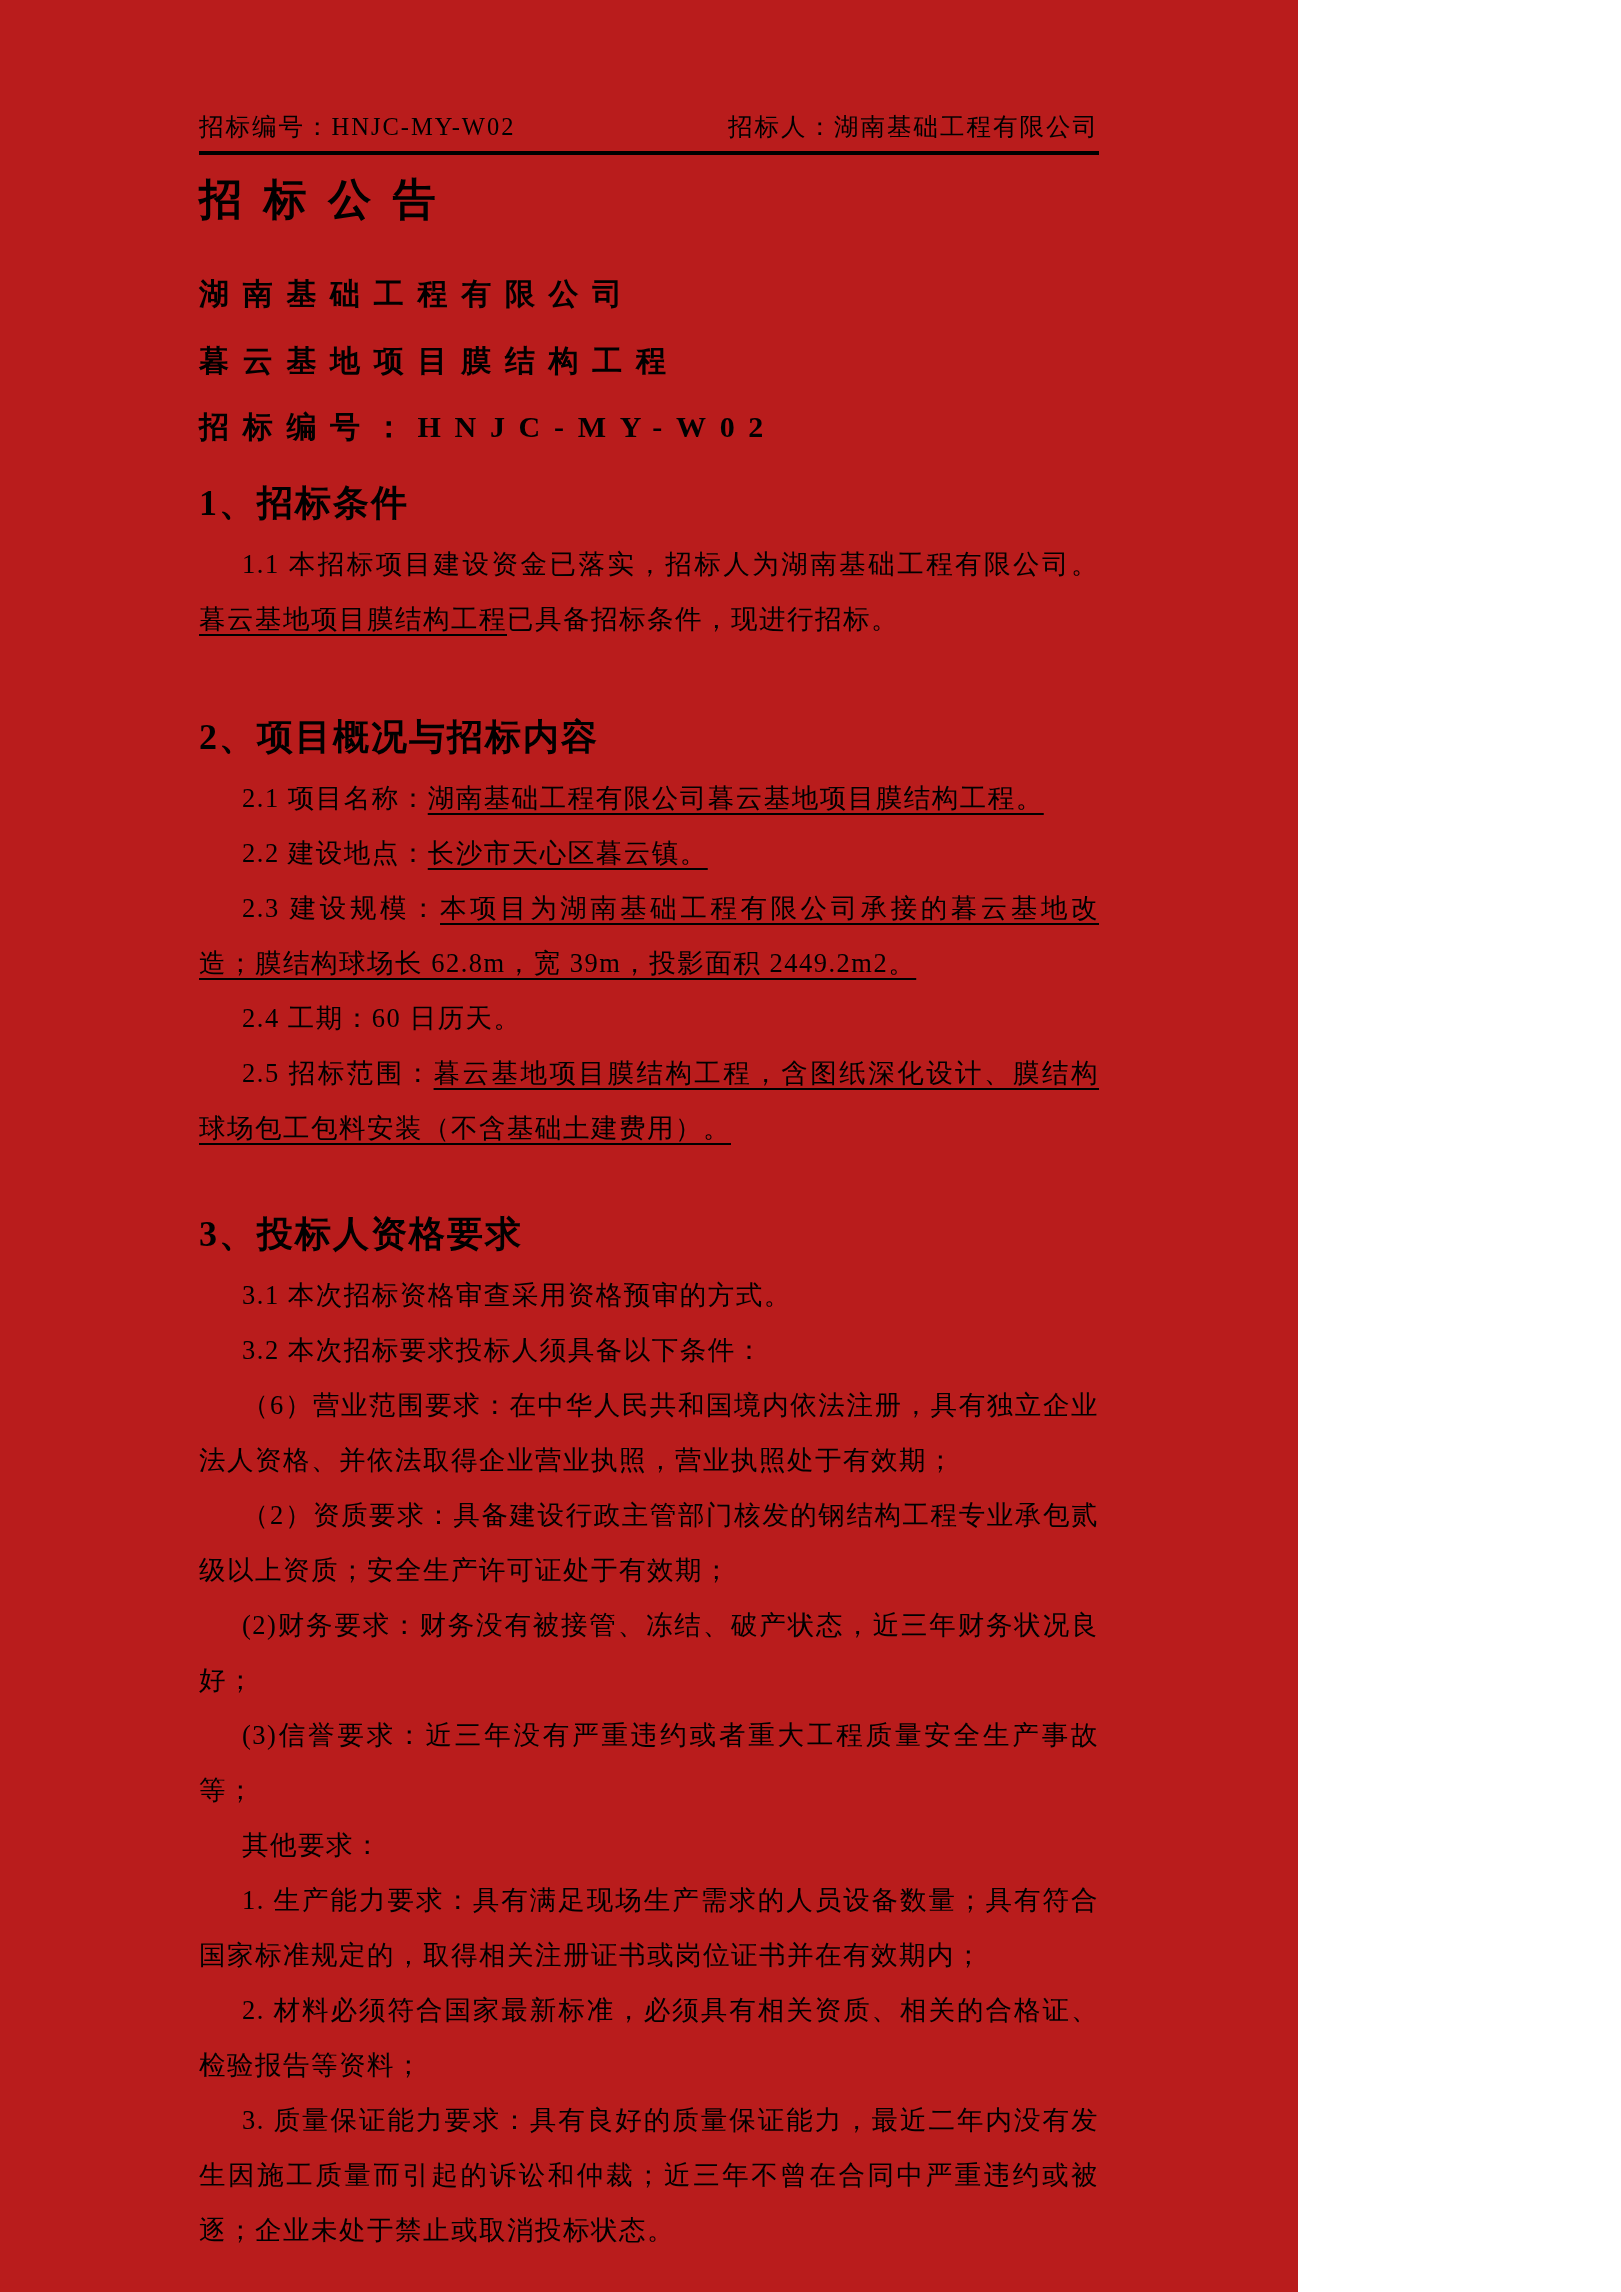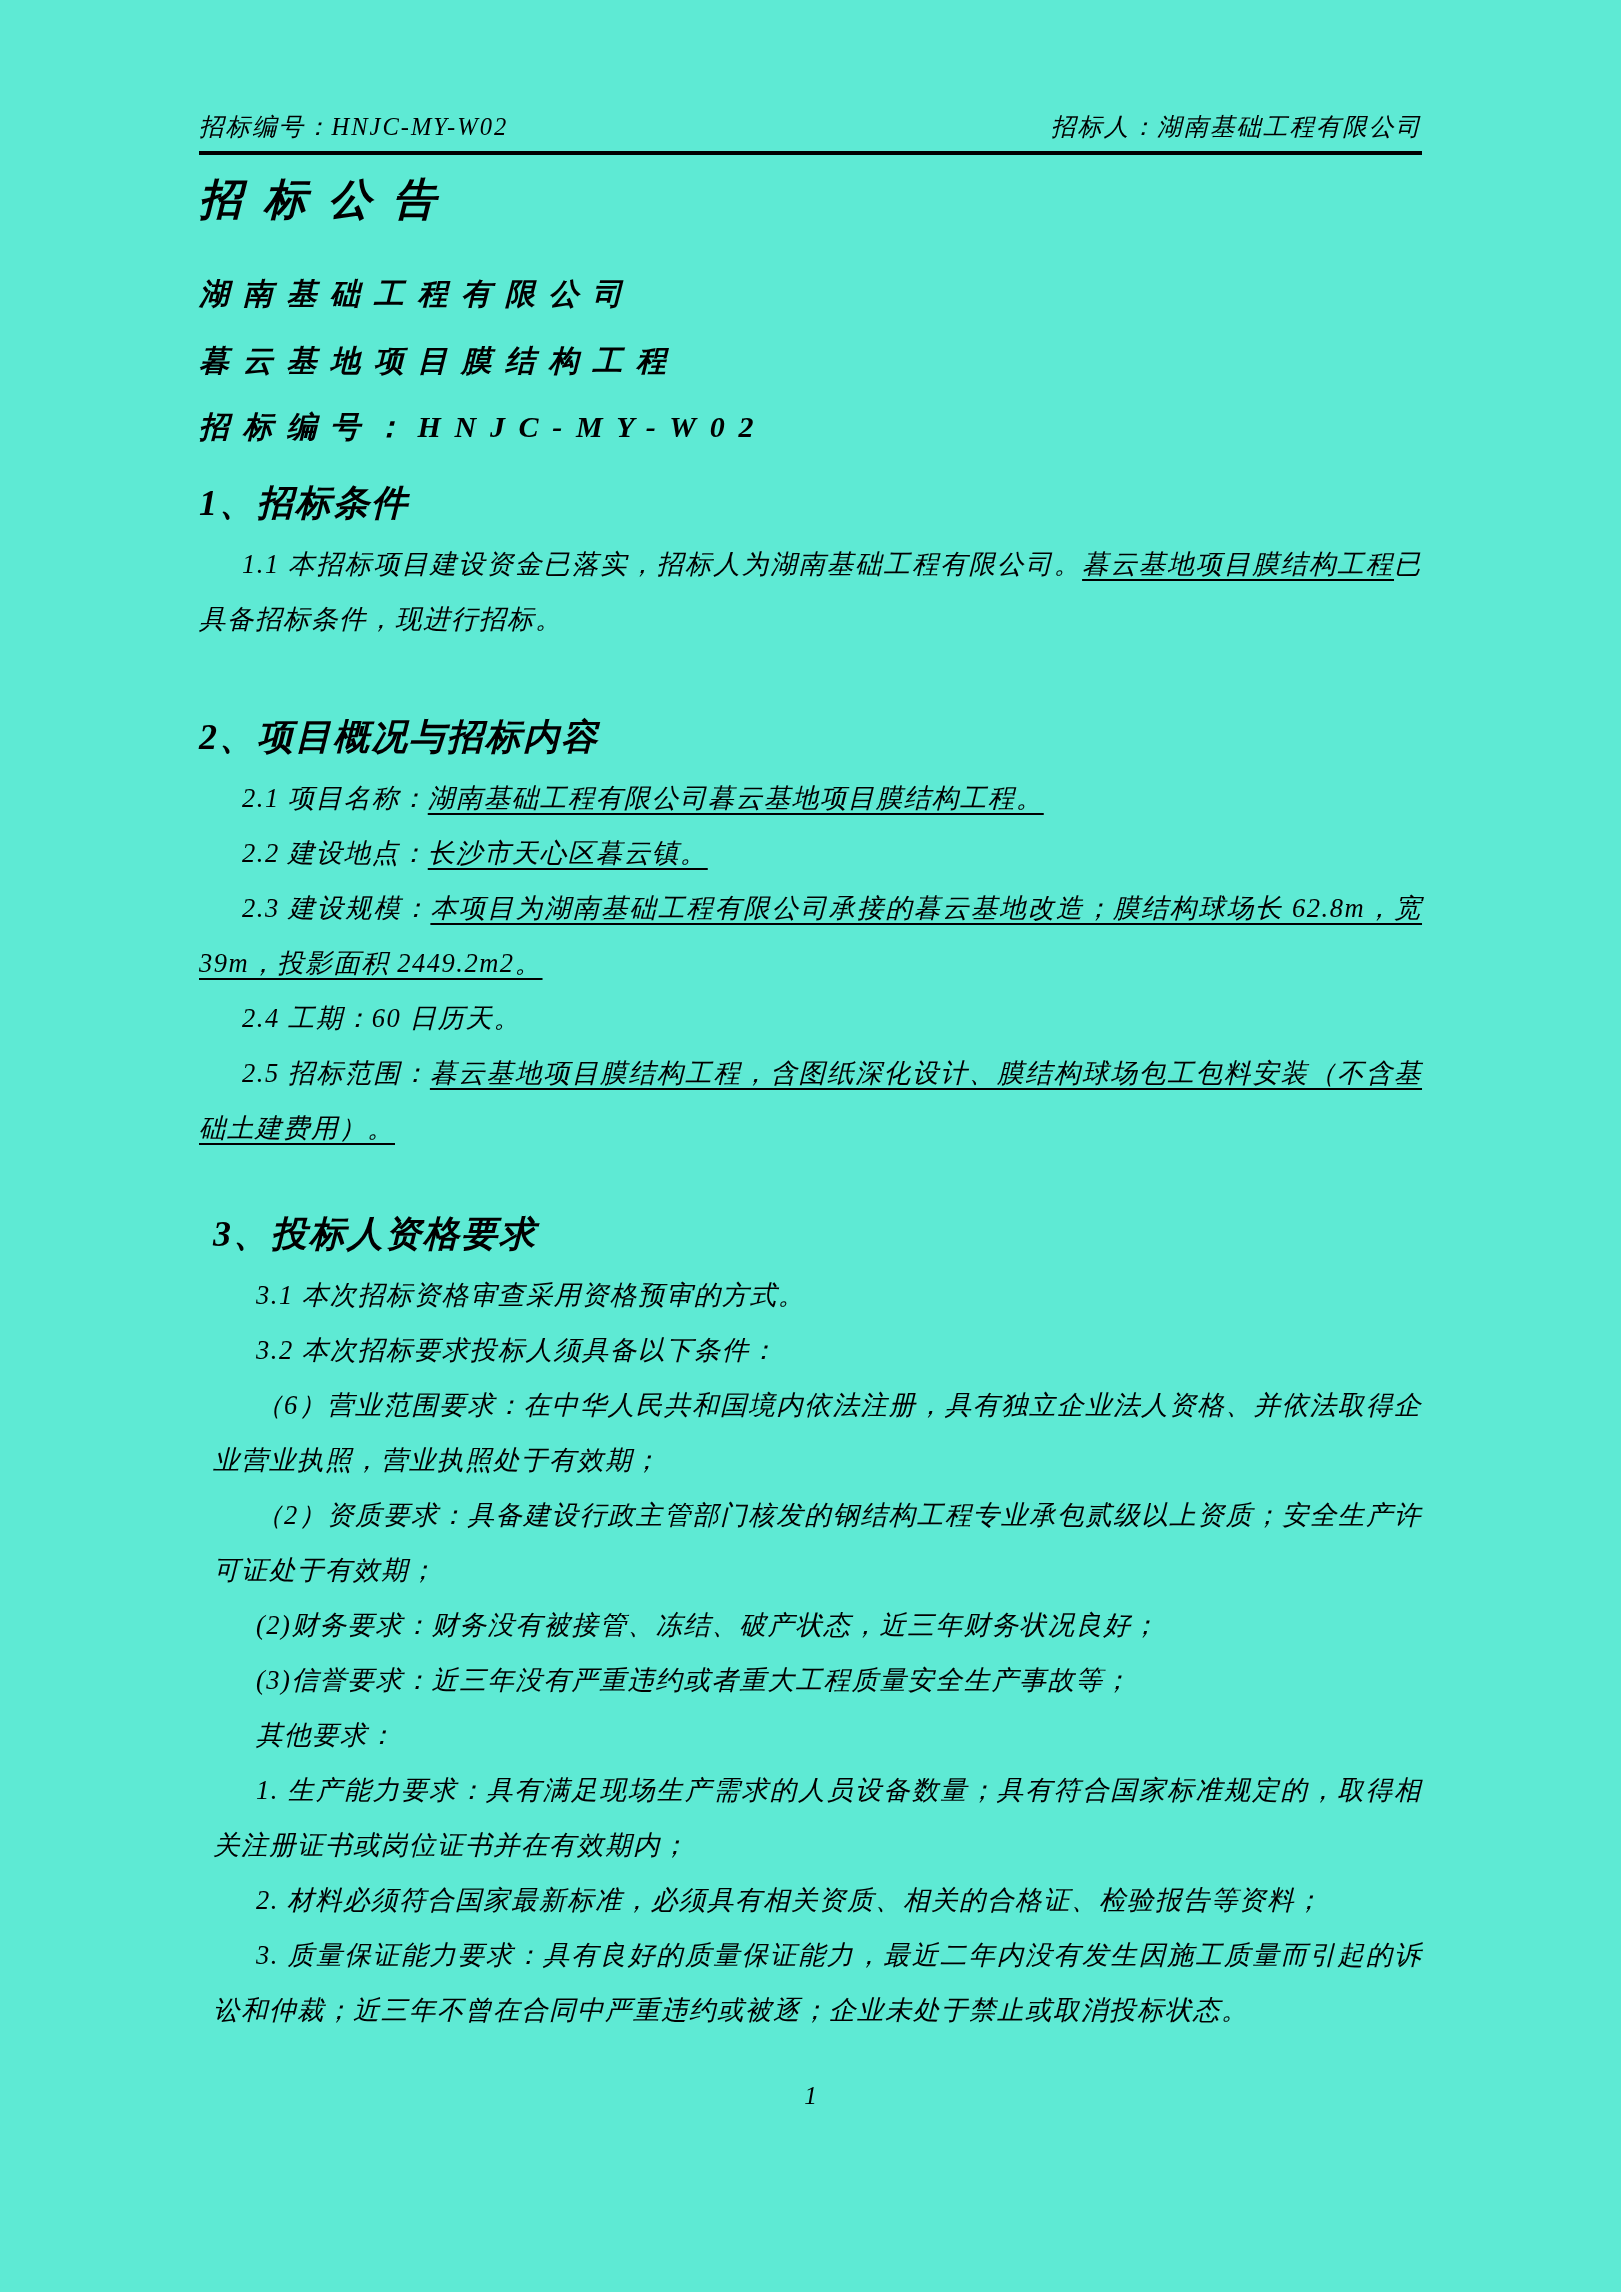--- a/index.html
+++ b/index.html
@@ -2,29 +2,28 @@
 <html><head>
 <meta charset="utf-8">
 <style>
   html, body {
     margin: 0;
     padding: 0;
     background: #ffffff;
   }
   .page {
     position: relative;
-    width: 1621px;
+    width: 1298px;
     height: 2293px;
-    background: #5eead4;
+    background: #b91c1c;
     color: #000000;
     box-sizing: border-box;
     padding: 110px 199px 0 199px;
     overflow: hidden;
     font-family: "Liberation Serif", "DejaVu Serif", serif;
-    font-style: italic;
   }
   .header {
     display: flex;
     justify-content: space-between;
     align-items: flex-end;
     font-size: 24.5px;
     letter-spacing: 2px;
     line-height: 33px;
     border-bottom: 4.9px solid #000000;
     padding-bottom: 7.8px;
@@ -46,21 +45,21 @@
     font-weight: bold;
     letter-spacing: 13.7px;
     line-height: 43px;
   }
   .sub-line + .sub-line {
     margin-top: 23.5px;
   }
   .section { margin: 0; }
   .section-1 { margin-top: 30px; }
   .section-2 { margin-top: 65px; }
-  .section-3 { margin-top: 53px; margin-left: 14px; }
+  .section-3 { margin-top: 53px; }
   .section-heading {
     margin: 0 0 7.8px 0;
     font-size: 36px;
     font-weight: bold;
     letter-spacing: 2px;
     line-height: 51px;
   }
   .para {
     margin: 0;
     font-size: 26.5px;

